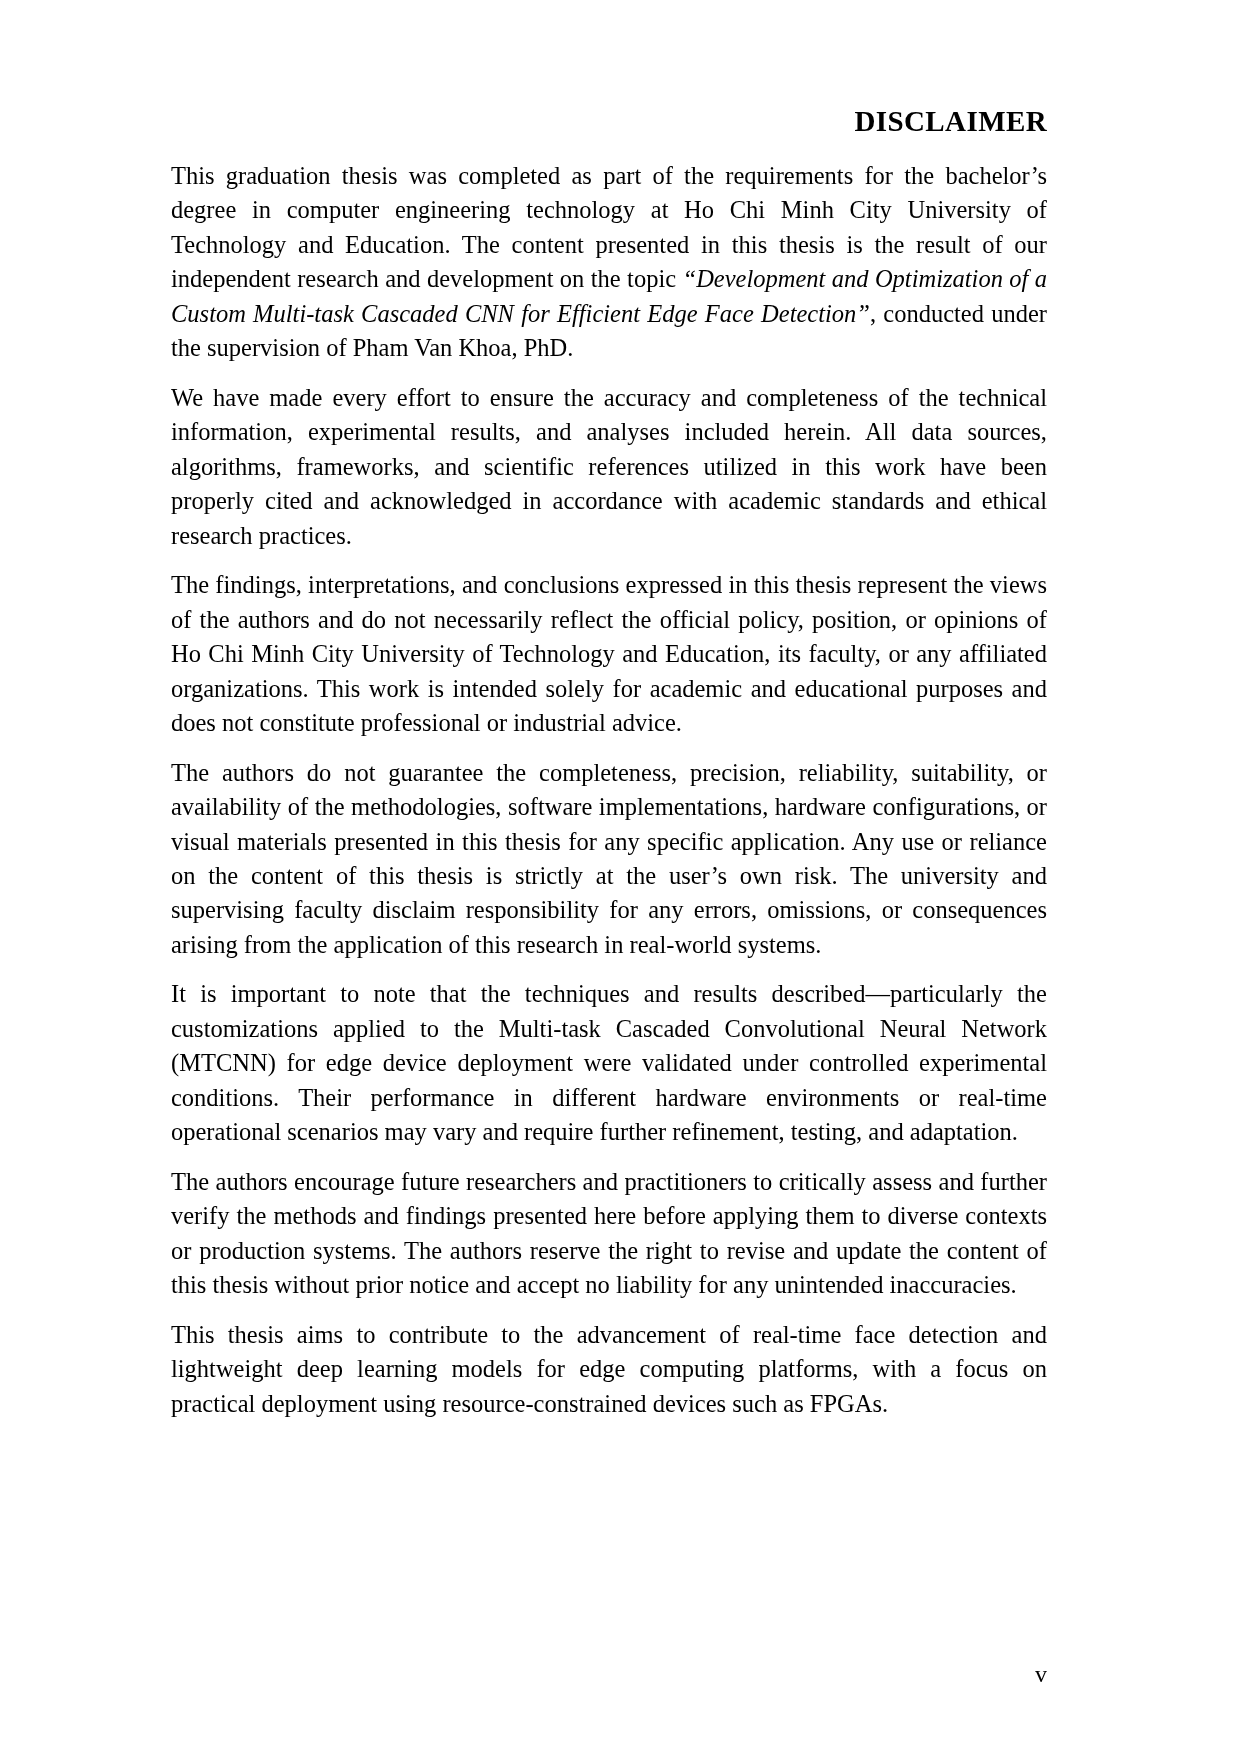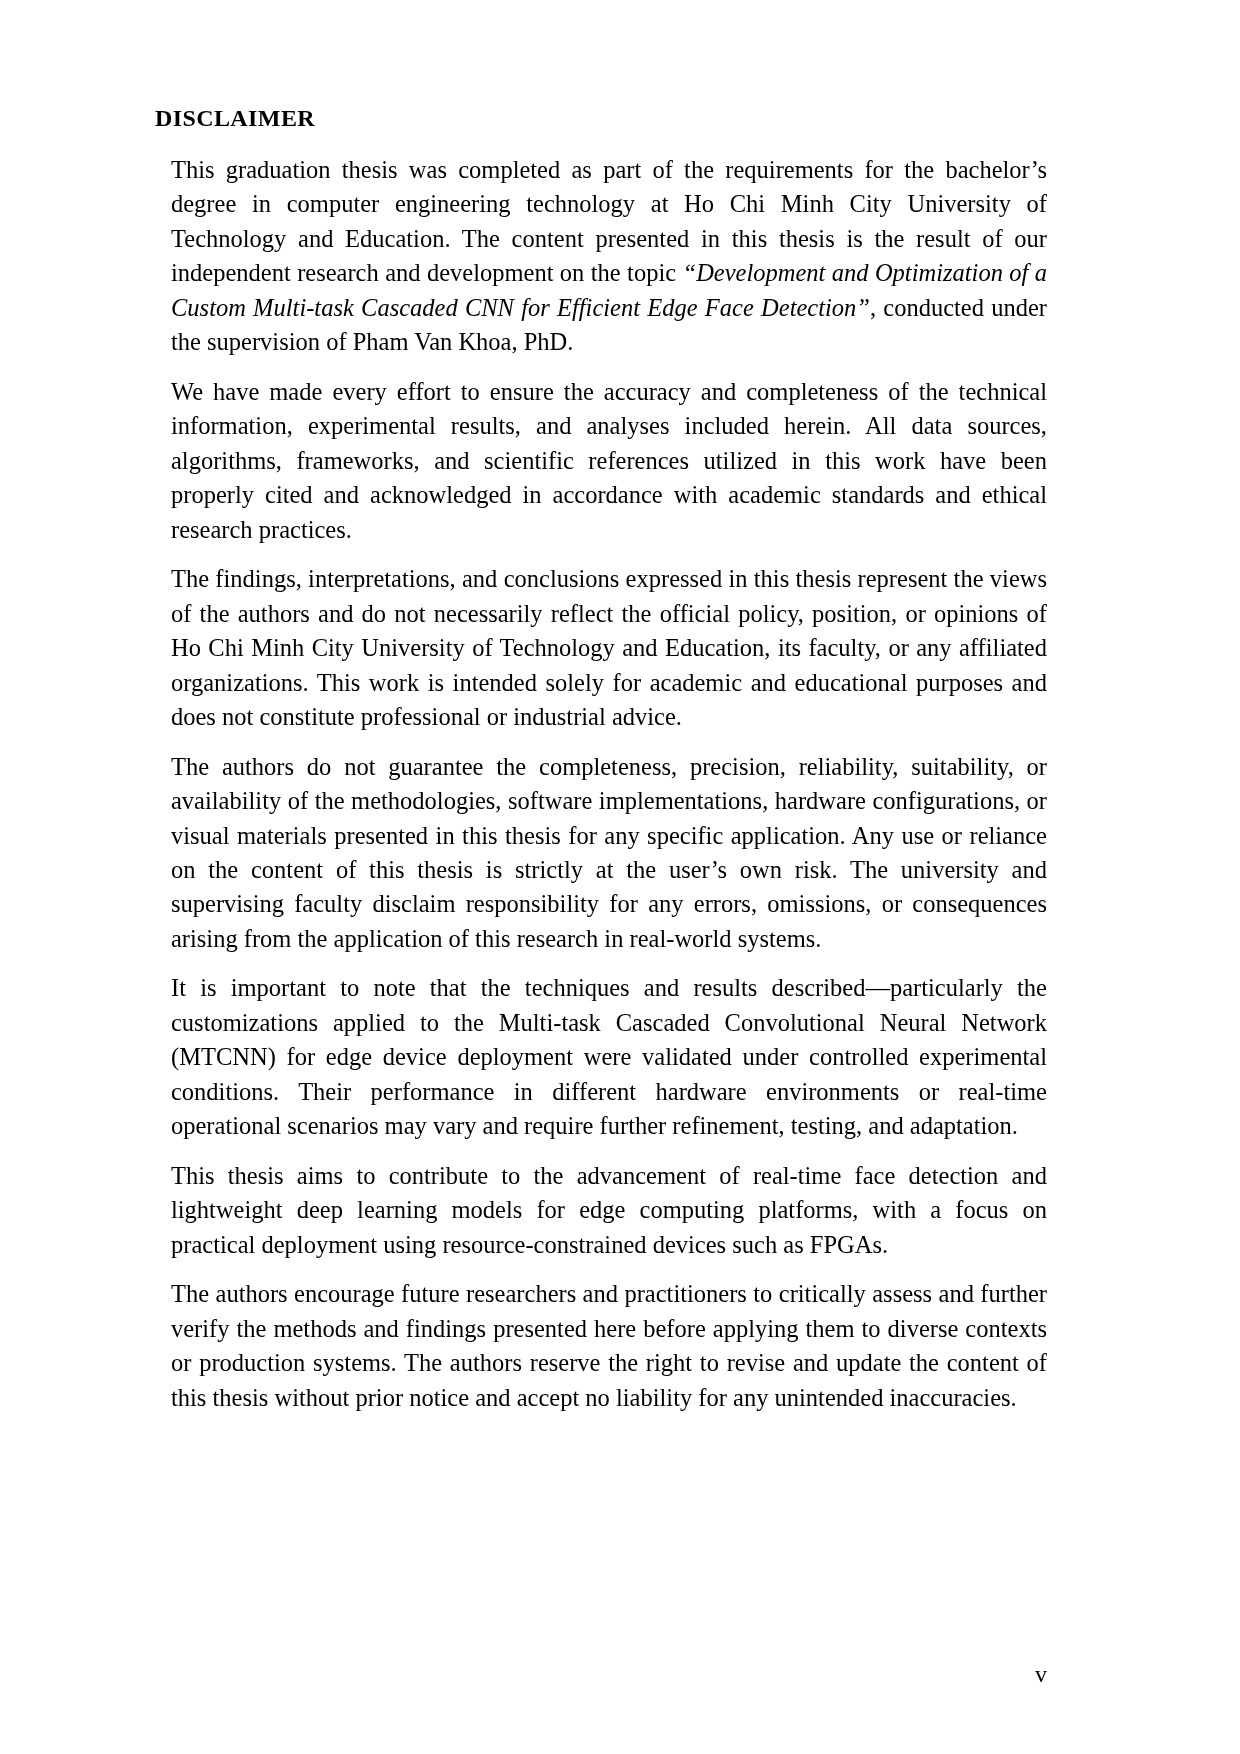--- a/index.html
+++ b/index.html
@@ -16,23 +16,23 @@
     overflow: hidden;
   }
   .page {
     box-sizing: border-box;
     width: 1240px;
     height: 1754px;
     padding: 104px 193px 60px 155px;
     position: relative;
   }
   .doc-title {
-    text-align: left;
+    text-align: right;
     font-weight: bold;
-    font-size: 24px;
+    font-size: 29px;
     letter-spacing: 0.4px;
     margin: 0 0 20px 0;
     line-height: 1.2;
   }
   .para {
     font-size: 24.5px;
     line-height: 1.408;
     text-align: justify;
     text-justify: inter-word;
     margin: 0 0 15px 16px;
@@ -59,19 +59,19 @@
   <p class="para"><span>This graduation thesis was completed as part of the requirements for the bachelor’s degree in computer engineering technology at Ho Chi Minh City University of Technology and Education. The content presented in this thesis is the result of our independent research and development on the topic </span><span class="em">“Development and Optimization of a Custom Multi-task Cascaded CNN for Efficient Edge Face Detection”</span><span>, conducted under the supervision of Pham Van Khoa, PhD.</span></p>
 
   <p class="para">We have made every effort to ensure the accuracy and completeness of the technical information, experimental results, and analyses included herein. All data sources, algorithms, frameworks, and scientific references utilized in this work have been properly cited and acknowledged in accordance with academic standards and ethical research practices.</p>
 
   <p class="para">The findings, interpretations, and conclusions expressed in this thesis represent the views of the authors and do not necessarily reflect the official policy, position, or opinions of Ho Chi Minh City University of Technology and Education, its faculty, or any affiliated organizations. This work is intended solely for academic and educational purposes and does not constitute professional or industrial advice.</p>
 
   <p class="para">The authors do not guarantee the completeness, precision, reliability, suitability, or availability of the methodologies, software implementations, hardware configurations, or visual materials presented in this thesis for any specific application. Any use or reliance on the content of this thesis is strictly at the user’s own risk. The university and supervising faculty disclaim responsibility for any errors, omissions, or consequences arising from the application of this research in real-world systems.</p>
 
   <p class="para">It is important to note that the techniques and results described—particularly the customizations applied to the Multi-task Cascaded Convolutional Neural Network (MTCNN) for edge device deployment were validated under controlled experimental conditions. Their performance in different hardware environments or real-time operational scenarios may vary and require further refinement, testing, and adaptation.</p>
 
+  <p class="para">The authors encourage future researchers and practitioners to critically assess and further verify the methods and findings presented here before applying them to diverse contexts or production systems. The authors reserve the right to revise and update the content of this thesis without prior notice and accept no liability for any unintended inaccuracies.</p>
+
   <p class="para">This thesis aims to contribute to the advancement of real-time face detection and lightweight deep learning models for edge computing platforms, with a focus on practical deployment using resource-constrained devices such as FPGAs.</p>
-
-  <p class="para">The authors encourage future researchers and practitioners to critically assess and further verify the methods and findings presented here before applying them to diverse contexts or production systems. The authors reserve the right to revise and update the content of this thesis without prior notice and accept no liability for any unintended inaccuracies.</p>
 
   <div class="page-number">v</div>
 
 </div>
 
 </body></html>

